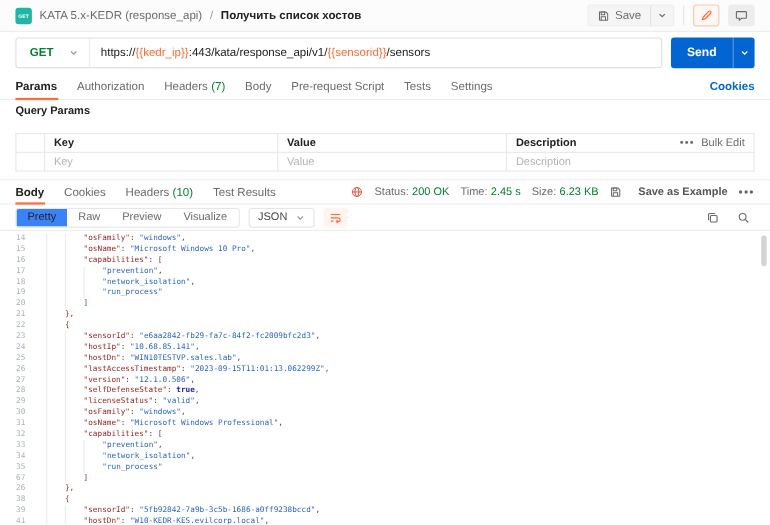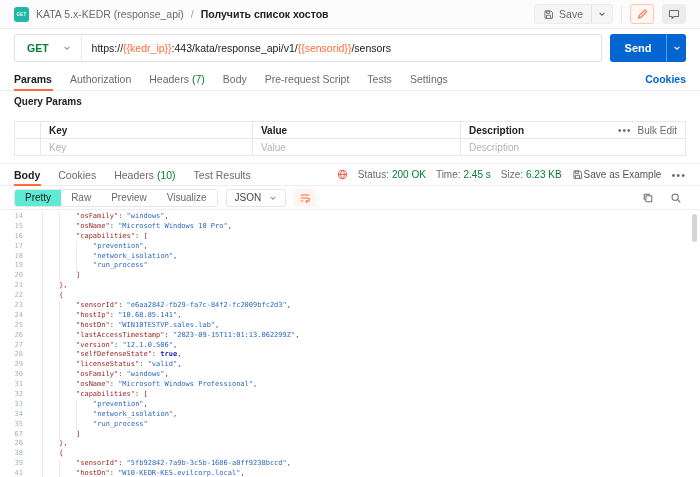--- a/index.html
+++ b/index.html
@@ -65,27 +65,27 @@
   .qp-actions { display:flex; align-items:center; gap:6px; color:#6b6b6b; font-weight:normal; cursor:pointer; white-space:nowrap; }
   .qp-actions .dots { letter-spacing:1px; }
   .ph { color:#b3b3b3; font-weight:normal; }
 
   
   .resp-section { flex:1; display:flex; flex-direction:column; margin-top:7px; border-top:1px solid #ededed; min-height:0; }
   .resp-tabs { flex:0 0 22px; height:22px; }
   .resp-meta { display:flex; align-items:center; gap:10px; font-size:10px; color:#6b6b6b; }
   .meta-pair { display:flex; gap:3px; align-items:center; }
   .meta-pair .mval { color:#007f31; }
-  .save-example { display:flex; align-items:flex-end; gap:1px; color:#555; cursor:pointer; }
+  .save-example { display:flex; align-items:flex-end; gap:15px; color:#555; cursor:pointer;font-weight:bold; }
   .more-dots { color:#6b6b6b; cursor:pointer; font-size:11px; letter-spacing:1px; }
 
   .body-toolbar { flex:0 0 24px; display:flex; align-items:center; gap:8px; padding:0 14px; border-bottom:1px solid #ededed; }
   .seg-group { display:flex; height:18px; border:1px solid #e6e6e6; border-radius:3px; overflow:hidden; }
   .seg { display:flex; align-items:center; padding:0 10px; font-size:10px; color:#6b6b6b; cursor:pointer; background:#fff; }
-  .seg.active { background:#5eead4; color:#212121; }
+  .seg.active { background:#3b82f6; color:#212121; }
   .lang-select { display:flex; align-items:center; gap:8px; height:18px; border:1px solid #e6e6e6; border-radius:3px;
     padding:0 8px; font-size:10px; color:#444; cursor:pointer; background:#fff; }
   .wrap-btn { width:22px; height:18px; display:flex; align-items:center; justify-content:center; border-radius:3px;
     background:#fff5f0; cursor:pointer; }
   .toolbar-spacer { flex:1; }
   .tool-icon { width:20px; height:18px; display:flex; align-items:center; justify-content:center; cursor:pointer; color:#6b6b6b; }
 
   
   .code-area { flex:1; position:relative; overflow:hidden; font-family:"DejaVu Sans Mono", monospace; font-size:7px;
     padding-top:2px; min-height:0; }

